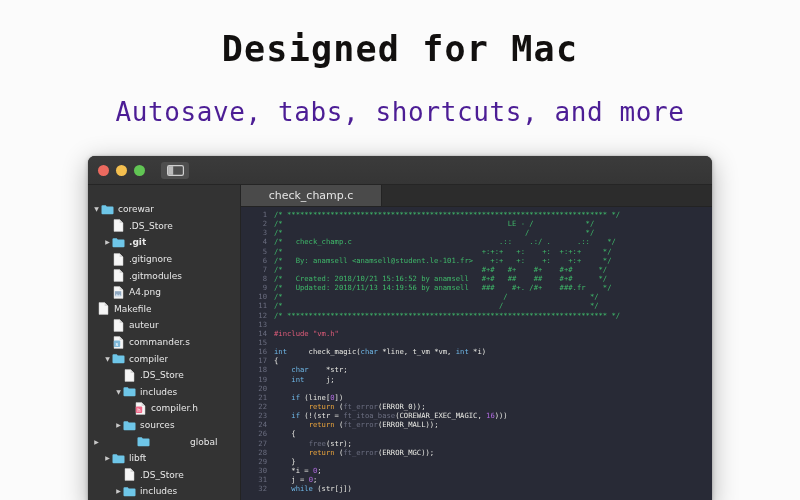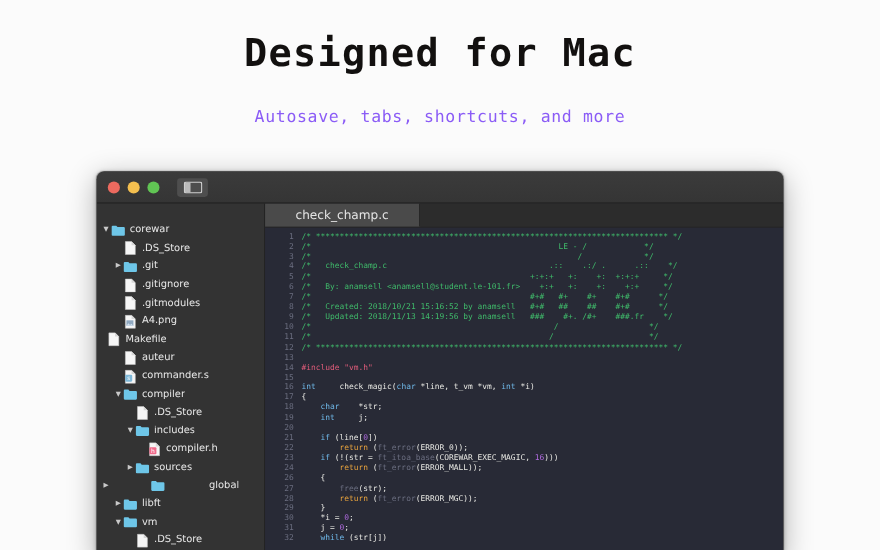--- a/index.html
+++ b/index.html
@@ -24,23 +24,23 @@
     font-family: "DejaVu Sans Mono", monospace;
     font-size: 35px;
     font-weight: bold;
     color: #12100f;
     letter-spacing: 1.2px;
     line-height: 1.1;
     margin: 0;
   }
   .hero-sub {
     font-family: "DejaVu Sans Mono", monospace;
-    font-size: 15px;
+    font-size: 26px;
     font-weight: normal;
-    color: #8b5cf6;
+    color: #4c1d95;
     letter-spacing: 0.6px;
     margin: 28px 0 0 0;
   }
 
   
   .window-wrap {
     position: absolute;
     left: 88px;
     top: 156px;
     width: 624px;
@@ -255,21 +255,21 @@
           <div class="row" style="padding-left: 15px;">
             <span class="twisty none">▶</span>
             <span class="ic">
               <svg width="11" height="13" viewBox="0 0 11 13">
                 <path d="M1 0.6h5.6L10 4v8.4H1z" fill="#f6f6f6" stroke="#c8c8c8" stroke-width="0.5"></path>
                 <path d="M6.6 0.6L10 4H6.6z" fill="#d6d6d6"></path>
               </svg>
             </span>
             <span class="lbl">.DS_Store</span>
           </div>
-          <div class="row" style="padding-left: 15px;">
+          <div class="row" style="padding-left: 15px; font-weight: bold;">
             <span class="twisty">▶</span>
             <span class="ic">
               <svg width="13" height="11" viewBox="0 0 13 11">
                 <path d="M0.5 2.2a1 1 0 0 1 1-1h3.2l1.1 1.2h5.7a1 1 0 0 1 1 1v5.9a1 1 0 0 1-1 1H1.5a1 1 0 0 1-1-1z" fill="#6ec6e8"></path>
               </svg>
             </span>
             <span class="lbl">.git</span>
           </div>
           <div class="row" style="padding-left: 15px;">
             <span class="twisty none">▶</span>
@@ -394,29 +394,20 @@
             <span class="lbl">global</span>
           </div>
           <div class="row" style="padding-left: 15px;">
             <span class="twisty">▶</span>
             <span class="ic">
               <svg width="13" height="11" viewBox="0 0 13 11">
                 <path d="M0.5 2.2a1 1 0 0 1 1-1h3.2l1.1 1.2h5.7a1 1 0 0 1 1 1v5.9a1 1 0 0 1-1 1H1.5a1 1 0 0 1-1-1z" fill="#6ec6e8"></path>
               </svg>
             </span>
             <span class="lbl">libft</span>
-          </div>
-          <div class="row" style="padding-left: 15px;">
-            <span class="twisty">▼</span>
-            <span class="ic">
-              <svg width="13" height="11" viewBox="0 0 13 11">
-                <path d="M0.5 2.2a1 1 0 0 1 1-1h3.2l1.1 1.2h5.7a1 1 0 0 1 1 1v5.9a1 1 0 0 1-1 1H1.5a1 1 0 0 1-1-1z" fill="#6ec6e8"></path>
-              </svg>
-            </span>
-            <span class="lbl">vm</span>
           </div>
           <div class="row" style="padding-left: 26px;">
             <span class="twisty none">▶</span>
             <span class="ic">
               <svg width="11" height="13" viewBox="0 0 11 13">
                 <path d="M1 0.6h5.6L10 4v8.4H1z" fill="#f6f6f6" stroke="#c8c8c8" stroke-width="0.5"></path>
                 <path d="M6.6 0.6L10 4H6.6z" fill="#d6d6d6"></path>
               </svg>
             </span>
             <span class="lbl">.DS_Store</span>

